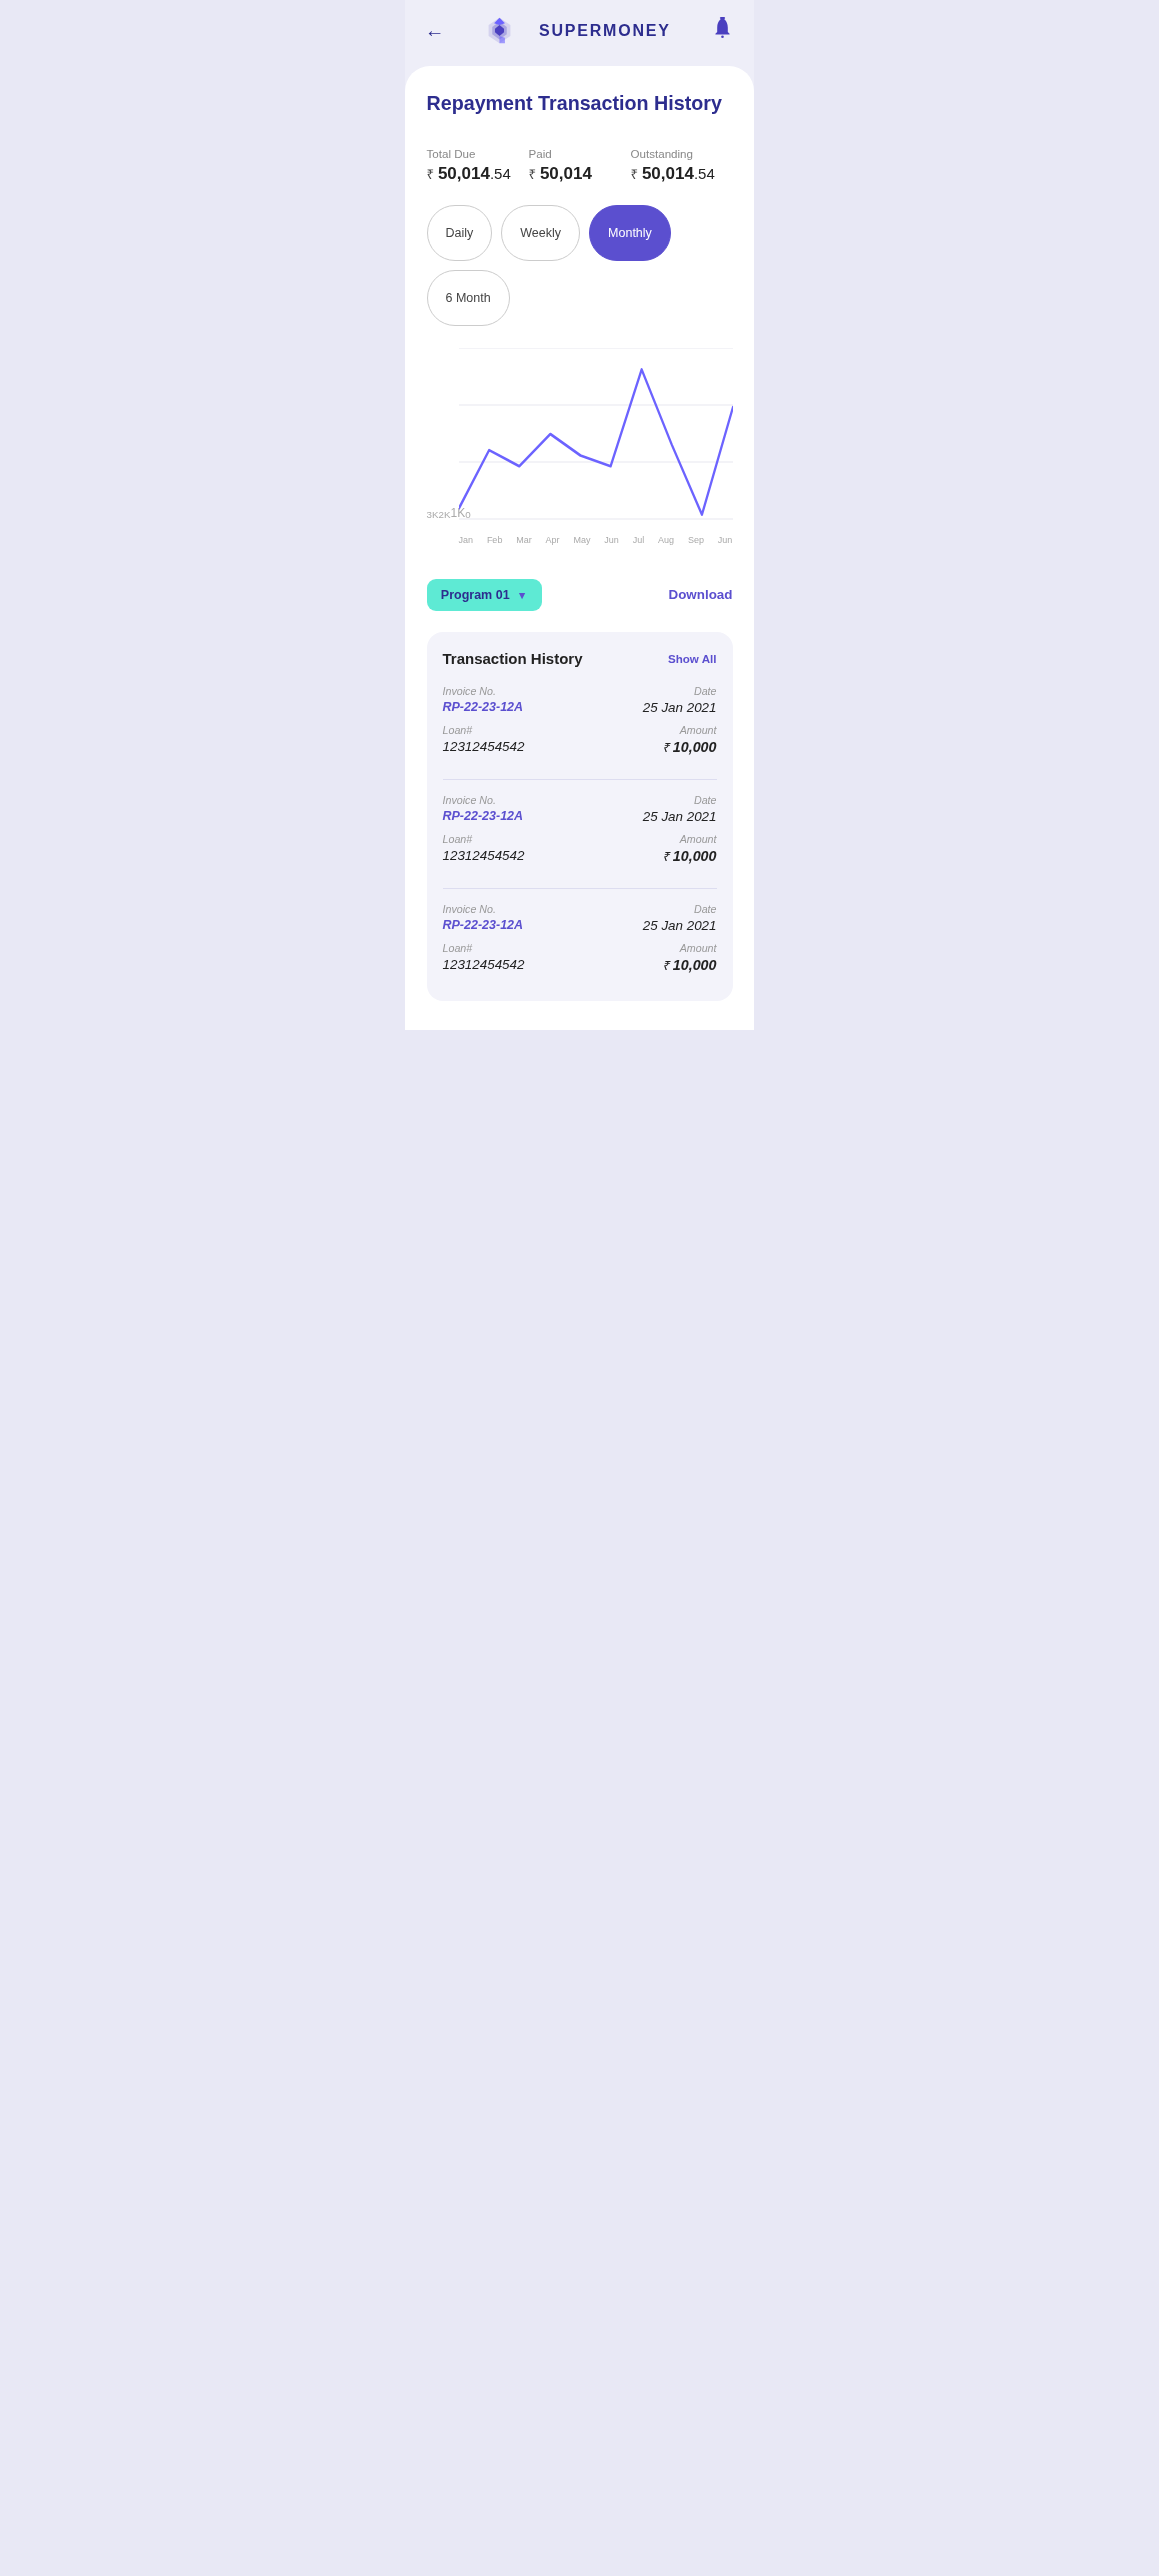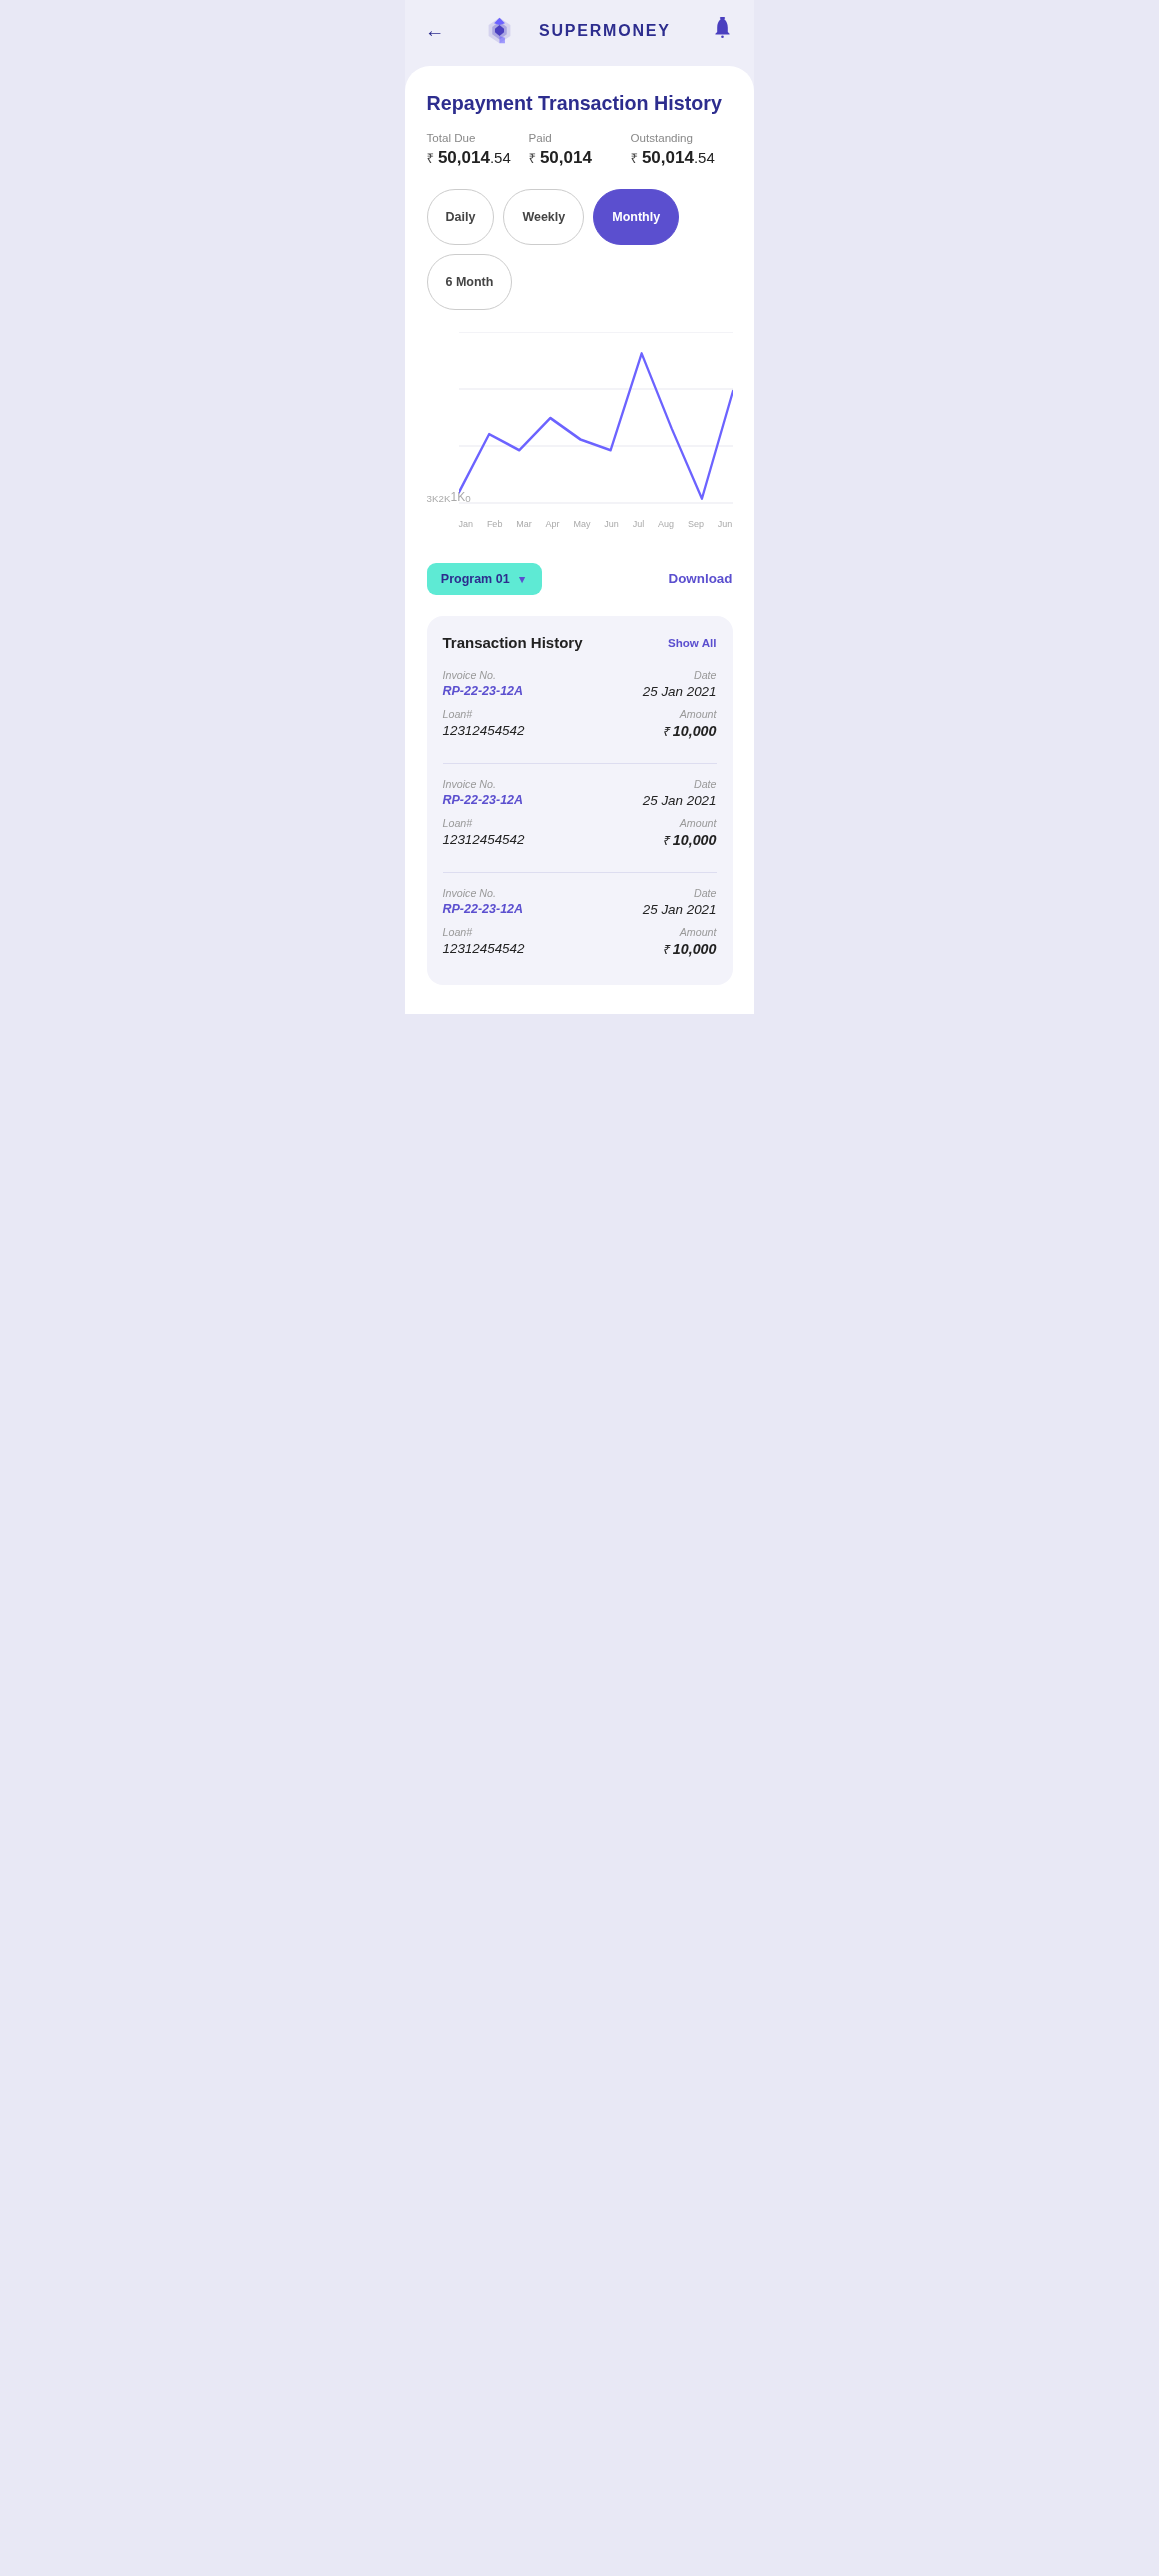--- a/index.html
+++ b/index.html
@@ -58,21 +58,21 @@
       background: #fff;
       border-radius: 25px 25px 0 0;
       margin-top: 7.2px;
       padding: 25px 21.5px 29px;
       min-height: 698px;
     }
     .page-title {
       color: #2d2d8e;
       font-size: 19.7px;
       font-weight: 700;
-      margin-bottom: 14px;
+      margin-bottom: 30px;
       line-height: 1.3;
     }
     
     .summary-row {
       display: flex;
       gap: 0;
       margin-bottom: 21.5px;
     }
     .summary-item {
       flex: 1;
@@ -104,21 +104,21 @@
       flex-wrap: wrap;
     }
     .filter-tab {
       border-radius: 45px;
       border: 1.3px solid #ccc;
       padding: 20px 18px;
       font-size: 12.5px;
       color: #444;
       cursor: pointer;
       background: transparent;
-      font-weight: 700;
+      font-weight: 400;
       text-align: center;
     }
     .filter-tab.active {
       background: #5b4fcf;
       color: #fff;
       border-color: #5b4fcf;
     }
     
     .chart-container {
       position: relative;

